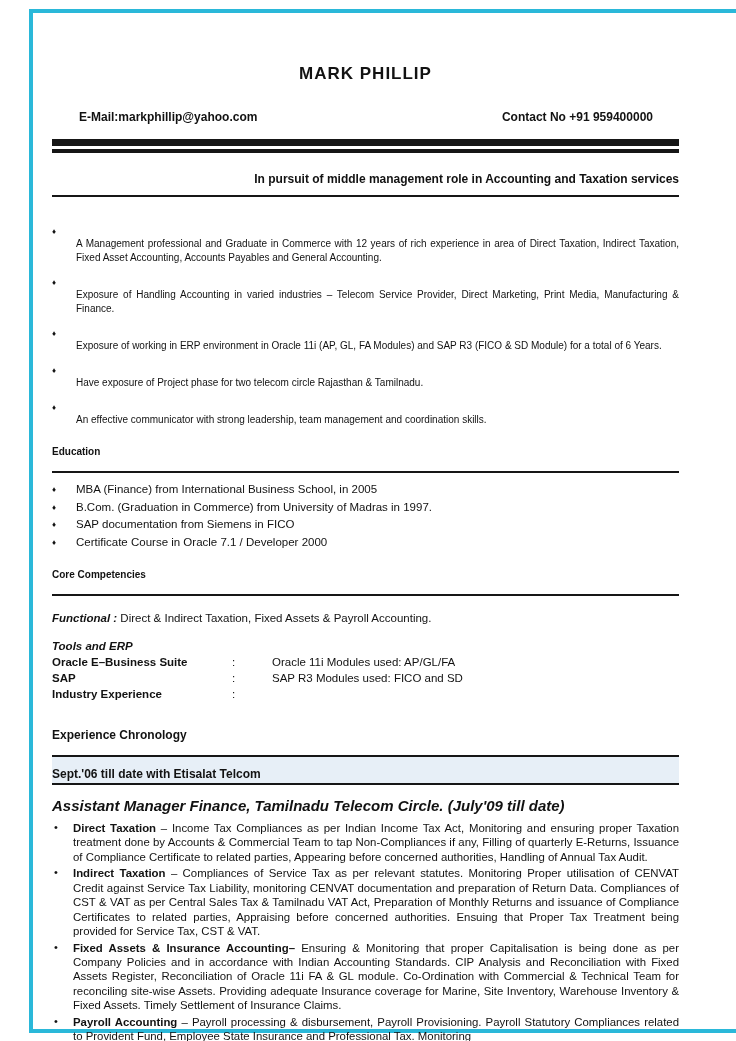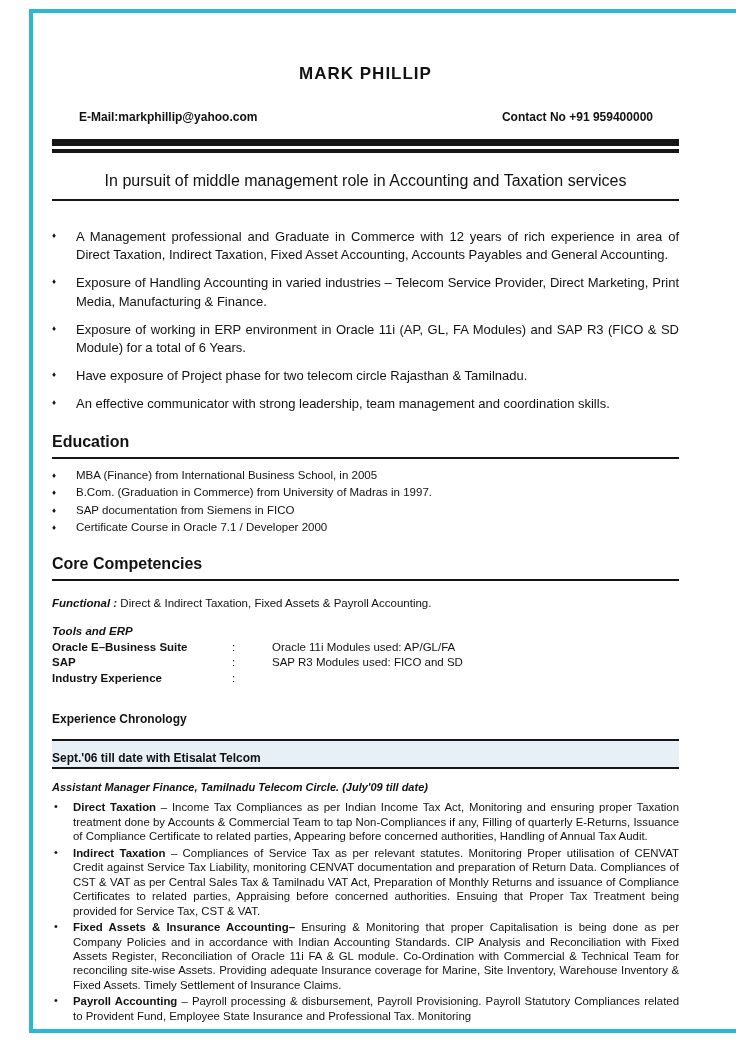--- a/index.html
+++ b/index.html
@@ -18,53 +18,53 @@
 
   .contact-row {
     display:flex; justify-content:space-between; font-weight:bold;
     font-size:12px; margin-top:26px; padding:0 26px 0 27px;
   }
 
   .double-rule { margin-top:15px; }
   .double-rule .bar1 { height:7px; background:#161616; }
   .double-rule .bar2 { height:4px; background:#161616; margin-top:3px; }
 
-  .objective { text-align:center; font-weight:normal; font-size:16px; margin-top:19px; }
+  .objective { text-align:right; font-weight:bold; font-size:12px; margin-top:19px; }
   .rule { height:2px; background:#161616; margin-top:9px; }
 
   ul { list-style:none; margin:0; padding:0; }
   .diamond-list { margin-top:27px; }
   .diamond-list li { display:flex; margin-bottom:10px; }
   .blt-d { flex:0 0 24px; font-size:8px; padding-top:3px; color:#121212; }
-  .diamond-list .txt { flex:1; font-size:13px; line-height:1.4; text-align:justify; }
+  .diamond-list .txt { flex:1; font-size:10px; line-height:1.4; text-align:justify;margin-top:13px; }
 
   .section-head {
-    font-size:16px; font-weight:bold; margin-top:19px;
-    border-bottom:2px solid #161616; padding-bottom:6px;
+    font-size:10px; font-weight:bold; margin-top:19px;
+    border-bottom:2px solid #161616; padding-bottom:14px;
   }
   .edu-list { margin-top:9px; }
   .edu-list li { display:flex; margin-bottom:2px; }
   .edu-list .txt { flex:1; font-size:11.5px; line-height:1.35; }
 
   .functional { margin-top:16px; font-size:11.5px; }
   .functional b { font-style:italic; }
   .tools-title { margin-top:16px; font-size:11.5px; font-weight:bold; font-style:italic; }
   .tools-table { margin-top:3px; font-size:11.5px; }
   .tools-row { display:flex; line-height:1.38; }
   .tools-row .lbl { flex:0 0 180px;font-weight:bold; }
   .tools-row .sep { flex:0 0 40px; }
   .tools-row .val { flex:1; }
 
   .exp-head { font-size:12px; font-weight:bold; margin-top:25px; }
   .employer-band {
     margin-top:13px; font-size:12px; font-weight:bold;
     border-top:2px solid #161616; border-bottom:2px solid #161616;
     padding:10px 0 2px 0; background:#e7eff7;
   }
-  .role-line { margin-top:12px; font-size:11px; font-weight:bold; font-style:italic; }
+  .role-line { margin-top:12px; font-size:15px; font-weight:bold; font-style:italic; }
 
   .exp-list { margin-top:7px; }
   .exp-list li { display:flex; margin-bottom:2px; }
   .blt-dot { flex:0 0 19px; font-size:11px; padding-left:2px; }
   .exp-list .txt { flex:1; font-size:11.4px; line-height:1.27; text-align:justify; }
 </style>
 </head>
 <body>
 
 <div class="sheet">

